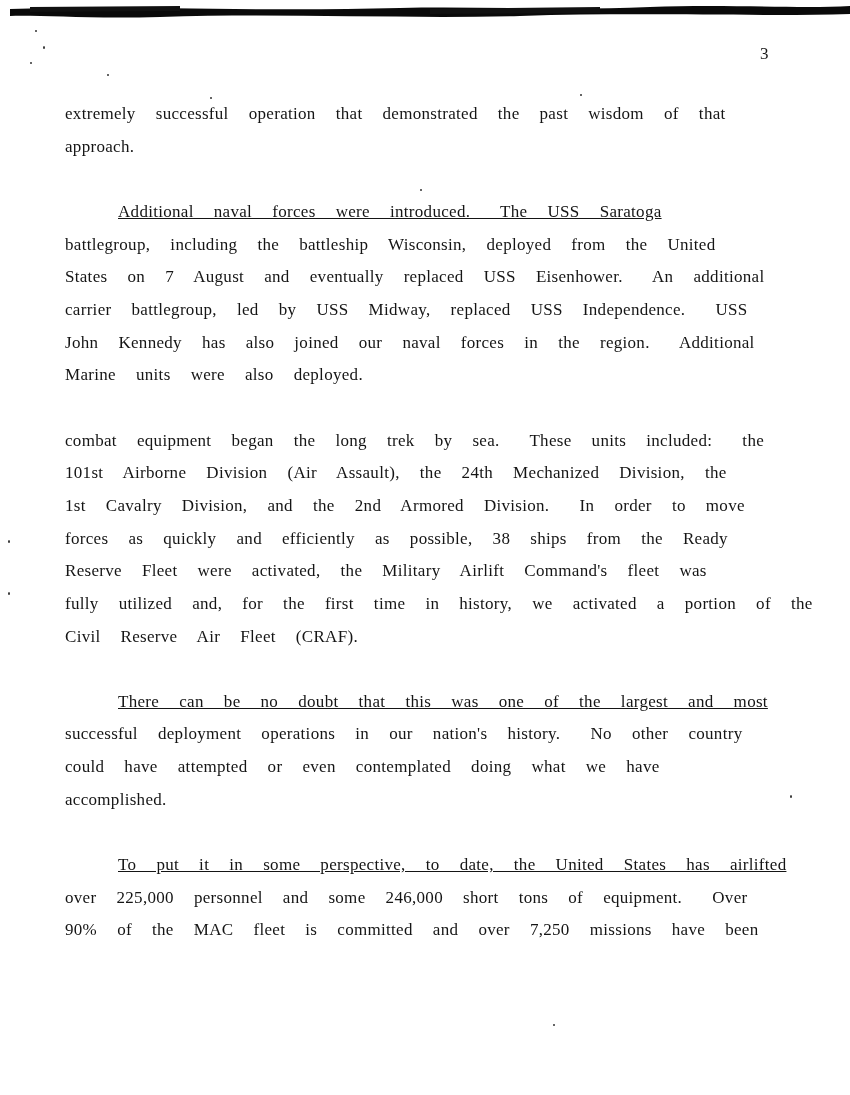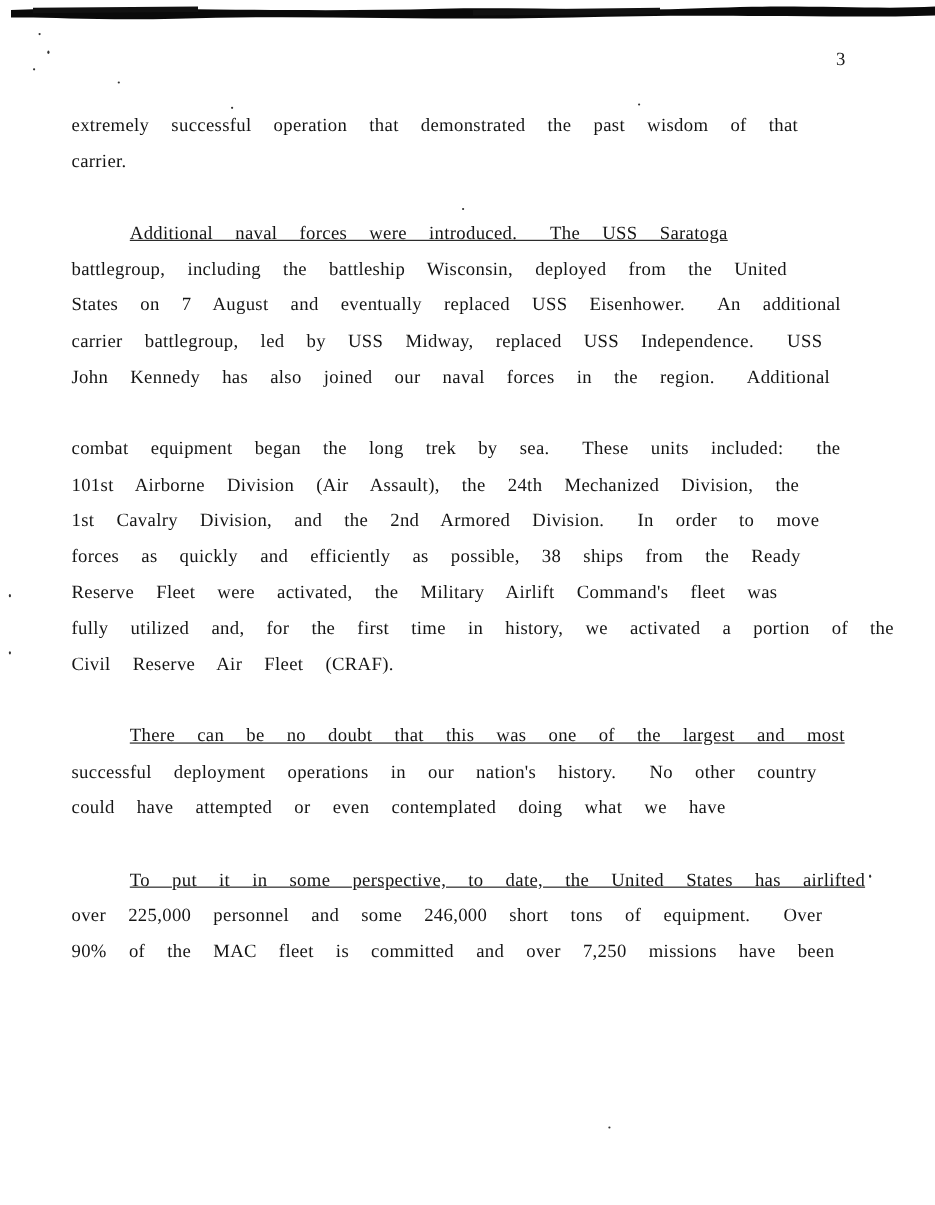--- a/index.html
+++ b/index.html
@@ -69,42 +69,44 @@
     <path d="M10,9 C120,5 250,12 400,8 C480,6 560,11 650,7 C730,4 800,9 850,6 L850,14 C760,17 650,12 520,16 C400,19 280,13 160,17 C90,19 40,15 10,16 Z" fill="#0a0a0a"></path>
     <path d="M30,7 L180,6 L180,11 L30,12 Z" fill="#111111"></path>
     <path d="M430,9 L600,7 L600,13 L430,14 Z" fill="#111111"></path>
   </svg>
 
   <div class="page-number">3</div>
 
   <div class="doc-body">
       <div class="paragraph">
         <div class="line">extremely  successful  operation  that  demonstrated  the  past  wisdom  of  that</div>
-        <div class="line">carrier.</div>
+        <div class="line">approach.</div>
       </div>
       <div class="paragraph">
         <div class="line first">Additional  naval  forces  were  introduced.   The  USS  Saratoga</div>
         <div class="line">battlegroup,  including  the  battleship  Wisconsin,  deployed  from  the  United</div>
         <div class="line">States  on  7  August  and  eventually  replaced  USS  Eisenhower.   An  additional</div>
         <div class="line">carrier  battlegroup,  led  by  USS  Midway,  replaced  USS  Independence.   USS</div>
         <div class="line">John  Kennedy  has  also  joined  our  naval  forces  in  the  region.   Additional</div>
+        <div class="line">Marine  units  were  also  deployed.</div>
       </div>
       <div class="paragraph">
         <div class="line">combat  equipment  began  the  long  trek  by  sea.   These  units  included:   the</div>
         <div class="line">101st  Airborne  Division  (Air  Assault),  the  24th  Mechanized  Division,  the</div>
         <div class="line">1st  Cavalry  Division,  and  the  2nd  Armored  Division.   In  order  to  move</div>
         <div class="line">forces  as  quickly  and  efficiently  as  possible,  38  ships  from  the  Ready</div>
         <div class="line">Reserve  Fleet  were  activated,  the  Military  Airlift  Command's  fleet  was</div>
         <div class="line">fully  utilized  and,  for  the  first  time  in  history,  we  activated  a  portion  of  the</div>
         <div class="line">Civil  Reserve  Air  Fleet  (CRAF).</div>
       </div>
       <div class="paragraph">
         <div class="line first">There  can  be  no  doubt  that  this  was  one  of  the  largest  and  most</div>
         <div class="line">successful  deployment  operations  in  our  nation's  history.   No  other  country</div>
         <div class="line">could  have  attempted  or  even  contemplated  doing  what  we  have</div>
+        <div class="line">accomplished.</div>
       </div>
       <div class="paragraph">
         <div class="line first">To  put  it  in  some  perspective,  to  date,  the  United  States  has  airlifted</div>
         <div class="line">over  225,000  personnel  and  some  246,000  short  tons  of  equipment.   Over</div>
         <div class="line">90%  of  the  MAC  fleet  is  committed  and  over  7,250  missions  have  been</div>
       </div>
     </div>
 
   <div class="speck" style="left:35px; top:30px; width:2px; height:2px;"></div>
   <div class="speck" style="left:43px; top:46px; width:2px; height:3px;"></div>

